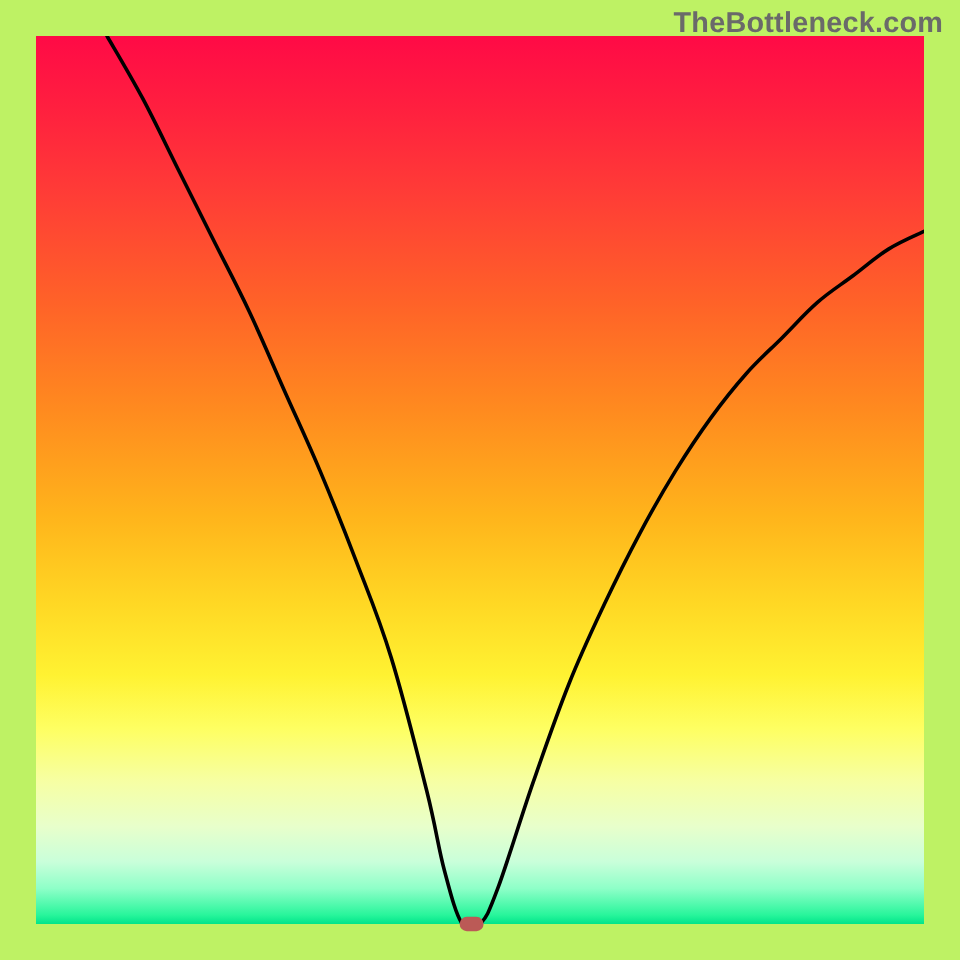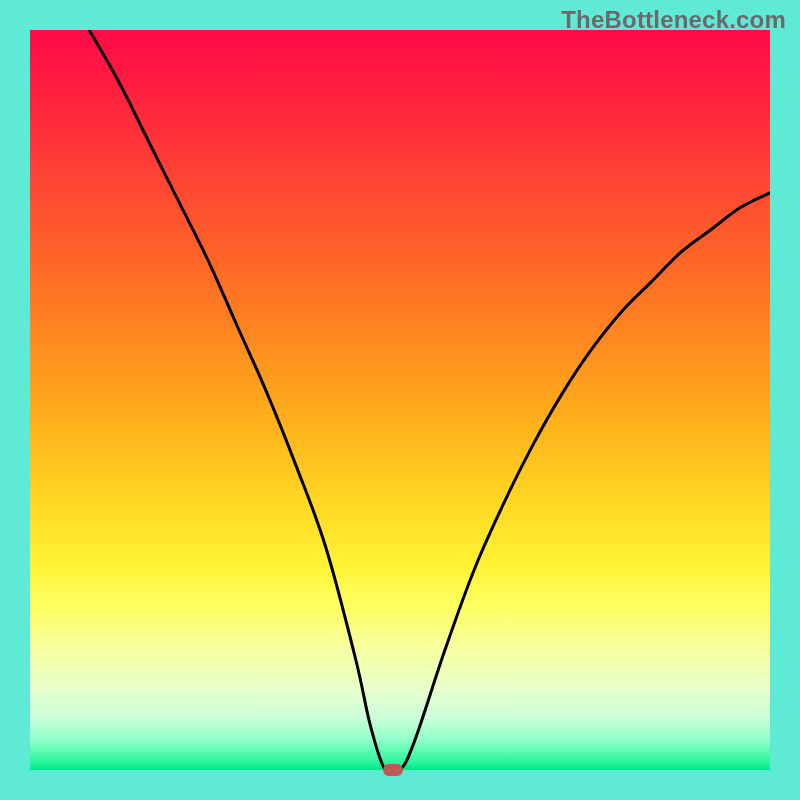--- a/index.html
+++ b/index.html
@@ -7,21 +7,21 @@
     padding: 0;
     width: 800px;
     height: 800px;
     background: #000;
     overflow: hidden;
   }
   .frame {
     position: relative;
     width: 800px;
     height: 800px;
-    background: #5eead4;
+    background: #bef264;
   }
   .watermark {
     position: absolute;
     top: 6px;
     right: 14px;
     font-family: Arial, Helvetica, sans-serif;
     font-size: 24px;
     font-weight: 600;
     color: #6a6a6a;
     letter-spacing: 0.2px;

